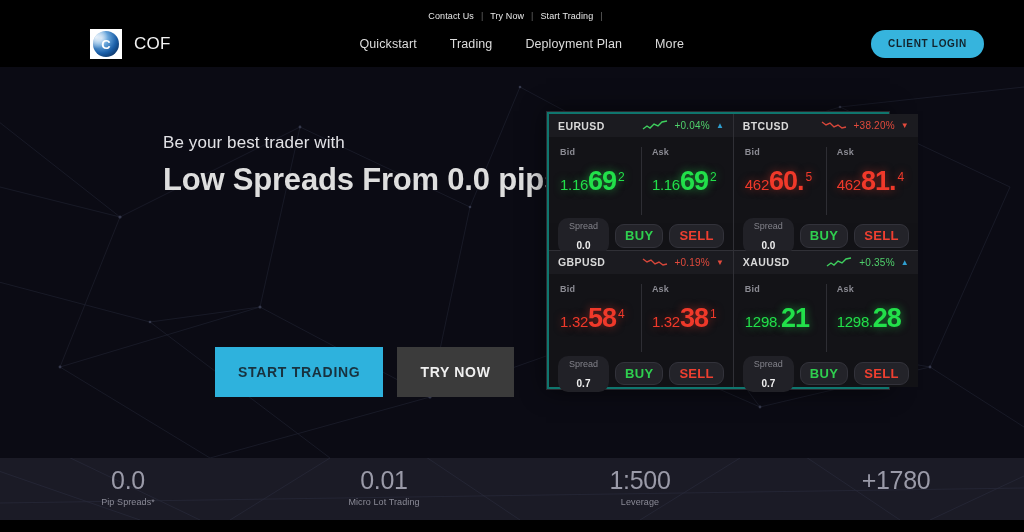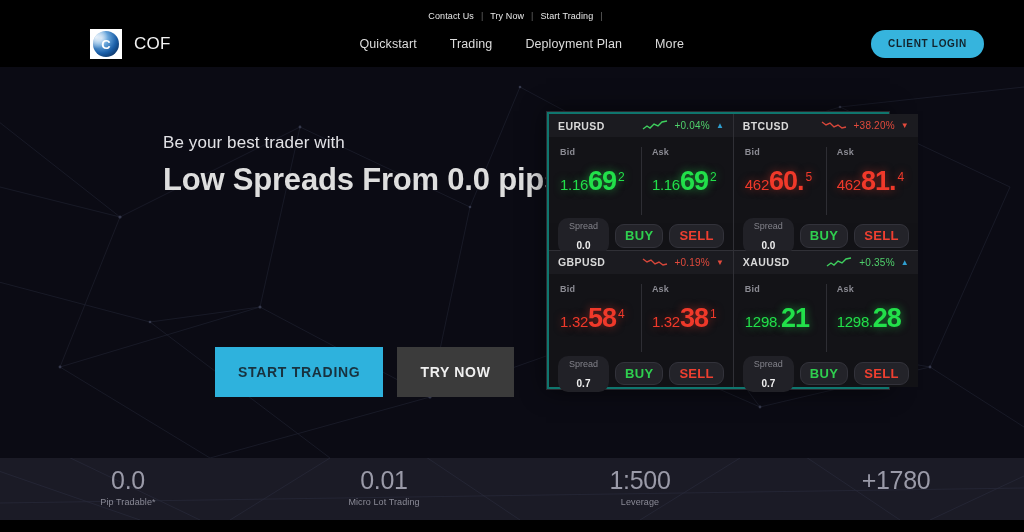--- a/index.html
+++ b/index.html
@@ -433,21 +433,21 @@
       <path d="M420 -5 L520 62"></path>
       <path d="M640 62 L740 0"></path>
       <path d="M800 -5 L900 62"></path>
       <path d="M930 62 L1024 18"></path>
       <path d="M0 45 L1024 30"></path>
     </g>
   </svg>
 
   <div class="stat">
     <div class="stat-val">0.0</div>
-    <div class="stat-lbl">Pip Tradable*</div>
+    <div class="stat-lbl">Pip Spreads*</div>
   </div>
   <div class="stat">
     <div class="stat-val">0.01</div>
     <div class="stat-lbl">Micro Lot Trading</div>
   </div>
   <div class="stat">
     <div class="stat-val">1:500</div>
     <div class="stat-lbl">Leverage</div>
   </div>
   <div class="stat">

